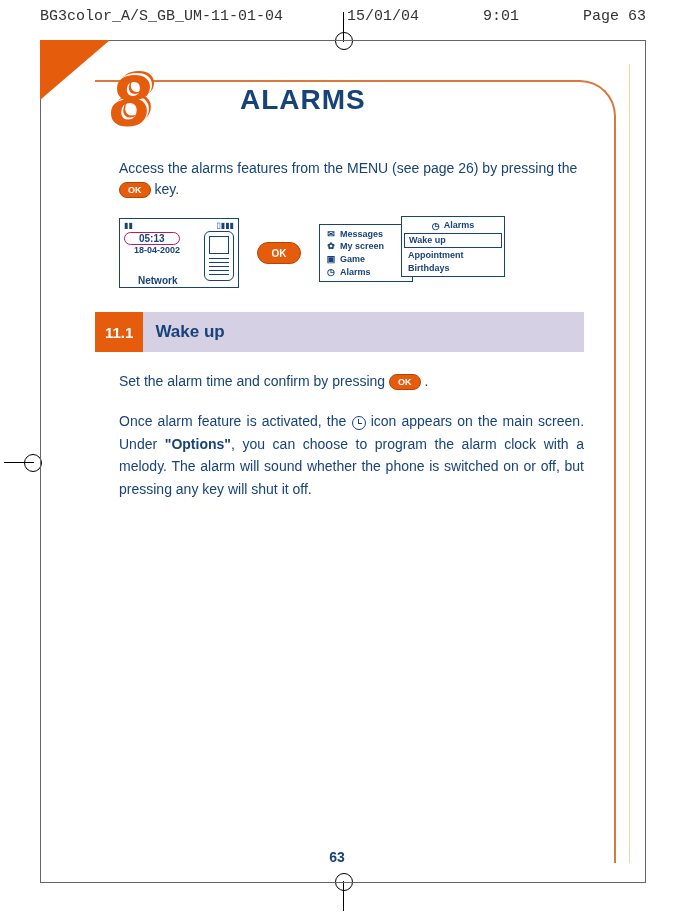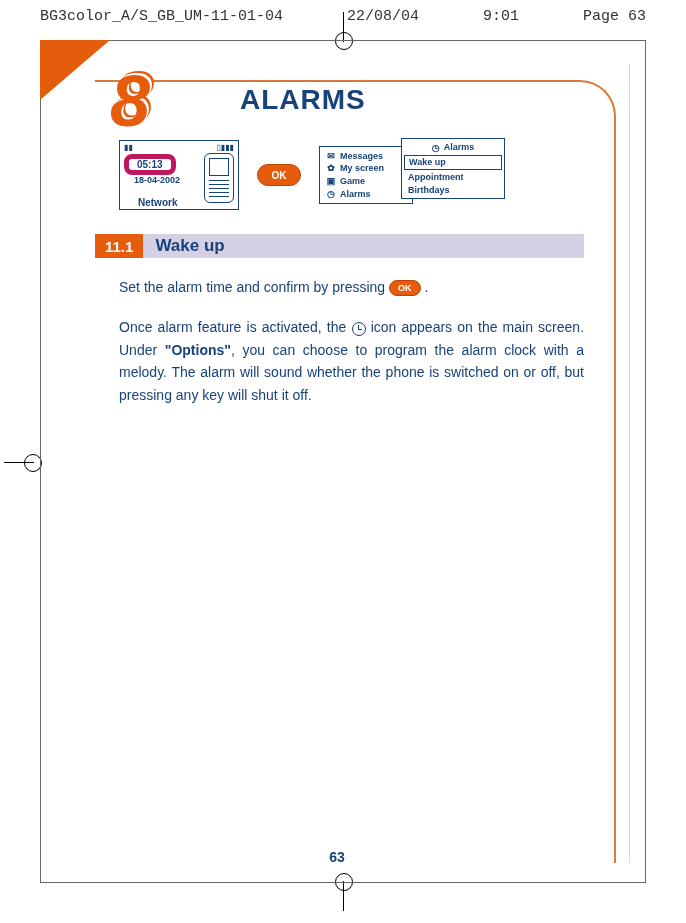--- a/index.html
+++ b/index.html
@@ -159,23 +159,23 @@
     box-sizing: border-box;
   }
   .phone-screen .top-icons {
     display: flex;
     justify-content: space-between;
     font-size: 8px;
     padding: 0 2px;
   }
   .phone-screen .time {
     display: inline-block;
-    border: 5px solid #be185d;
+    border: 1px solid #be185d;
     border-radius: 8px;
-    padding: 0 8px;
+    padding: 0 14px;
     font-size: 10px;
     margin: 2px 0 0 2px;
     font-weight: bold;
   }
   .phone-screen .date {
     font-size: 9px;
     margin-left: 12px;
     font-weight: bold;
   }
   .phone-screen .network {
@@ -246,21 +246,21 @@
   .submenu .title { text-align: center; margin-bottom: 2px;}
   .submenu .sel {
     border: 1px solid #17427a;
     padding: 0 4px;
     margin: 0 -4px 1px -4px;
   }
   .section-bar {
     display: flex;
     align-items: stretch;
     margin: 8px 0 16px -24px;
-    height: 24px;
+    height: 40px;
     font-weight: bold;
     justify-content: flex-end;
   }
   .section-num {
     background: #e65c0d;
     color: #fff;
     padding: 0 10px;
     display: flex;
     align-items: center;
     font-size: 15px;
@@ -303,39 +303,44 @@
     font-weight: bold;
     color: #17427a;
     font-size: 14px;
   }
 </style>
 </head>
 <body>
 
 <div class="crop-header">
   <span>BG3color_A/S_GB_UM-11-01-04</span>
-  <span>22/08/04</span>
+  <span>15/01/04</span>
   <span>9:01</span>
   <span>Page 63</span>
 </div>
 
 <div class="crop-mark crop-top-center"></div>
 <div class="crop-mark crop-left"></div>
 <div class="crop-mark crop-bottom-center"></div>
 
 <div class="page-frame"></div>
 <div class="tab-corner"></div>
 
 <div class="chapter-num">8</div>
 <div class="chapter-title">ALARMS</div>
 
 <div class="inner-rule-right"></div>
 
 <div class="content">
 
+  <p class="intro">
+    <span>Access the alarms features from the MENU (see page 26) by pressing the </span>
+    <span class="ok-pill">OK</span>
+    <span> key.</span>
+  </p>
 
   <div class="screens-row">
 
     <div class="phone-screen">
       <div class="top-icons">
         <span>▮▮</span>
         <span>▯▮▮▮</span>
       </div>
       <span class="time">05:13</span><br>
       <span class="date">18-04-2002</span>

